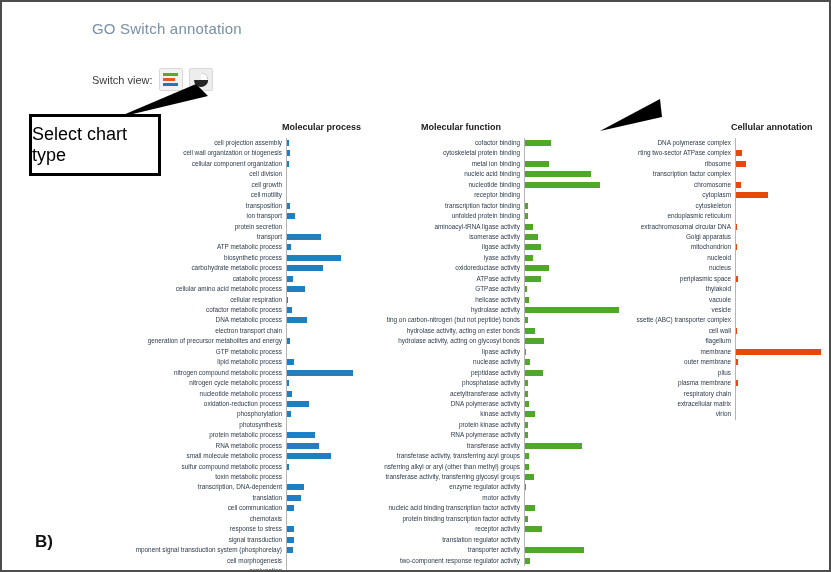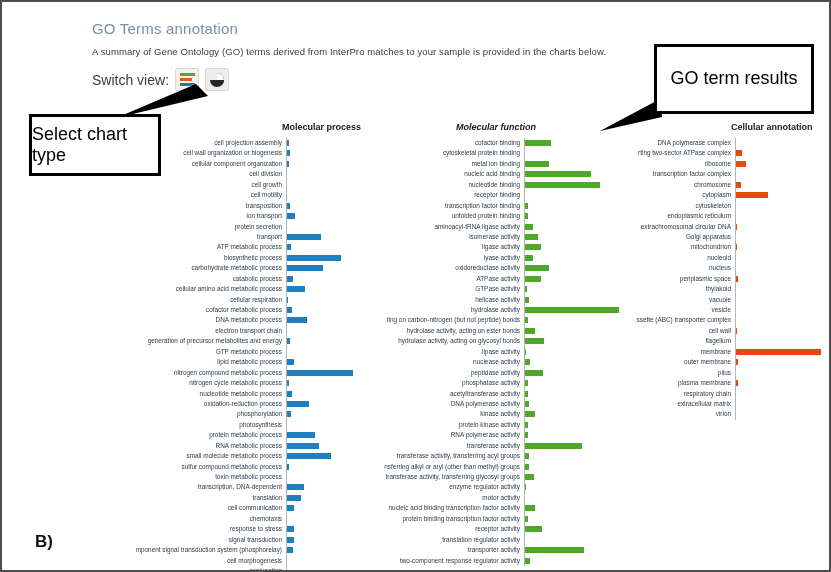--- a/index.html
+++ b/index.html
@@ -39,21 +39,21 @@
   }
   .switch-row {
     position: absolute;
     left: 90px;
     top: 66px;
     display: flex;
     align-items: center;
     gap: 6px;
   }
   .switch-label {
-    font-size: 14px;
+    font-size: 11px;
     color: #3a3a3a;
   }
   .view-btn {
     width: 24px;
     height: 23px;
     background: #f2f2f2;
     border: 1px solid #d8d8d8;
     border-radius: 2px;
     display: flex;
     align-items: center;
@@ -124,21 +124,21 @@
     height: 6px;
   }
 
   
   #col-bp { left: 104px; }
   #col-bp .chart-head { margin-left: 176px; }
   #col-bp .lbl { width: 176px; }
   #col-bp .track { width: 75px; flex: none; }
 
   #col-mf { left: 334px; }
-  #col-mf .chart-head { margin-left: 120px; font-style: italic; }
+  #col-mf .chart-head { margin-left: 85px; }
   #col-mf .lbl { width: 184px; }
   #col-mf .track { width: 95px; flex: none; }
 
   #col-cc { left: 592px; }
   #col-cc .chart-head { margin-left: 137px; }
   #col-cc .lbl { width: 137px; }
   #col-cc .track { width: 92px; flex: none; }
 
   
   #panel-label {
@@ -148,22 +148,21 @@
     font-size: 17px;
     font-weight: bold;
     color: #111;
   }
 </style>
 </head>
 <body>
 
 <div id="screenshot">
 
-  <div class="page-title">GO Terms annotation</div>
-  <div class="page-subtitle">A summary of Gene Ontology (GO) terms derived from InterPro matches to your sample is provided in the charts below.</div>
+  <div class="page-title">GO Switch annotation</div>
 
   <div class="switch-row">
     <span class="switch-label">Switch view:</span>
     <span class="view-btn">
       <span class="barico">
         <i style="background:#5aa832;width:100%"></i>
         <i style="background:#e8581c;width:80%"></i>
         <i style="background:#2079b5;width:100%"></i>
       </span>
     </span>
@@ -179,23 +178,20 @@
   <svg class="callout-tail" style="left:110px; top:76px; width:130px; height:46px;" viewBox="0 0 130 46">
     <path d="M4 40 L84 6 L96 18 Z" fill="#000"></path>
   </svg>
   <svg class="callout-tail" style="left:596px; top:95px; width:80px; height:36px;" viewBox="0 0 80 36">
     <path d="M2 34 L62 2 L64 20 Z" fill="#000"></path>
   </svg>
 
   <div class="callout" id="callout-chart-type">
     <span>Select chart type</span>
   </div>
-  <div class="callout" id="callout-go-results">
-    <span>GO term results</span>
-  </div>
 
   <div class="chart-col" id="col-bp">
     <div class="chart-head">Molecular process</div>
     <div class="rows">
         <div class="row">
           <div class="lbl">cell projection assembly</div>
           <div class="track">
             <div class="bar" style="background: rgb(31, 127, 192); width: 3%;"></div>
           </div>
         </div>

